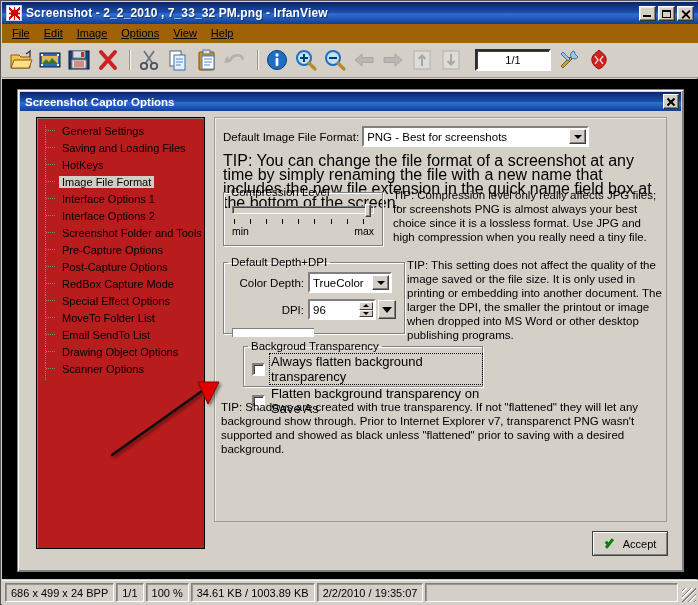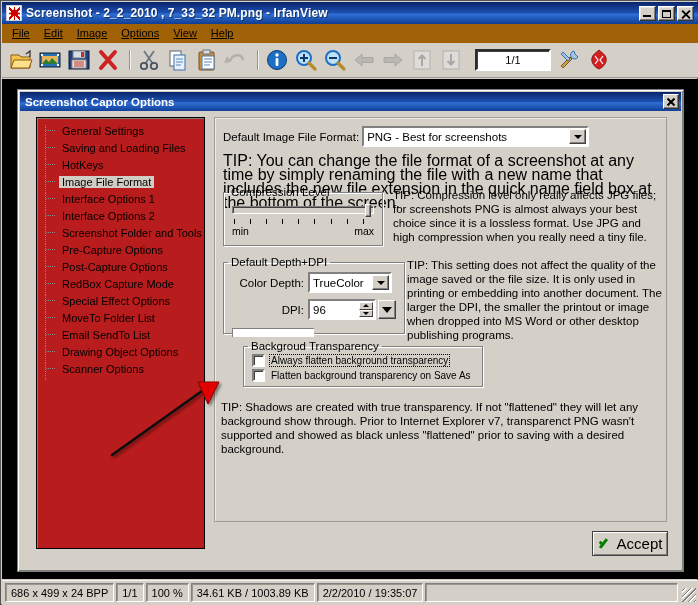--- a/index.html
+++ b/index.html
@@ -225,35 +225,35 @@
 
   
   #grp-bg { left: 8px; top: 222px; width: 240px; height: 47px; margin-left: 20px; }
   .cbrow { display:flex; align-items:center; margin: 2px 0 0 8px; }
   .cbox {
     width: 13px; height: 13px; background:#fff;
     border: 2px solid; border-top-color:#808080; border-left-color:#808080;
     border-right-color:#fff; border-bottom-color:#fff;
     box-shadow: inset 1px 1px 0 #404040; margin-right: 5px; flex:0 0 auto;
   }
-  .cbrow .ctxt { font-size: 10px; padding: 0 1px; }
+  .cbrow .ctxt { font-size: 13px; padding: 0 1px; }
   .cbrow.focused .ctxt { outline: 1px dotted #000; }
 
   .tips-right { position: absolute; font-size: 11.5px; line-height: 14px; }
   #tip-compression { left: 178px; top: 70px; width: 270px; }
   #tip-depth { left: 192px; top: 140px; width: 256px; }
   #tip-bottom { left: 6px; top: 282px; width: 444px; }
 
   
   .accept {
     position: absolute; right: 15px; bottom: 15px; width: 76px; height: 25px;
     background: #d4d0c8; border: 1px solid #404040;
     box-shadow: inset 1px 1px 0 #fff, inset -1px -1px 0 #808080;
     display: flex; align-items: center; justify-content: center; gap: 5px;
-    font-size: 15px; cursor: default;
+    font-size: 11px; cursor: default;
   }
   .check { width: 14px; height: 13px; position: relative; flex:0 0 auto; }
   .check::before {
     content:""; position:absolute; left:1px; top:5px; width:5px; height:3px;
     background:#008000; transform: rotate(45deg);
   }
   .check::after {
     content:""; position:absolute; left:4px; top:1px; width:3px; height:11px;
     background:#008000; transform: rotate(38deg);
   }

